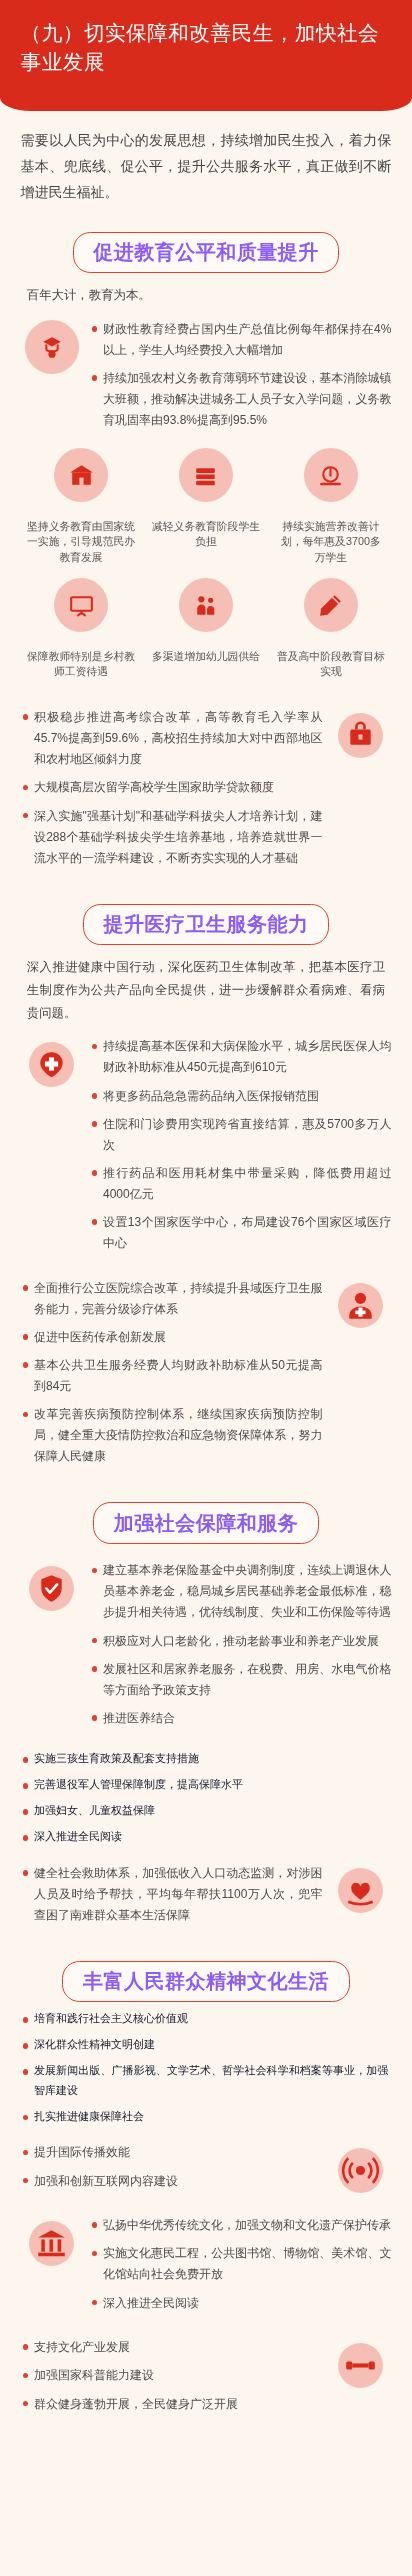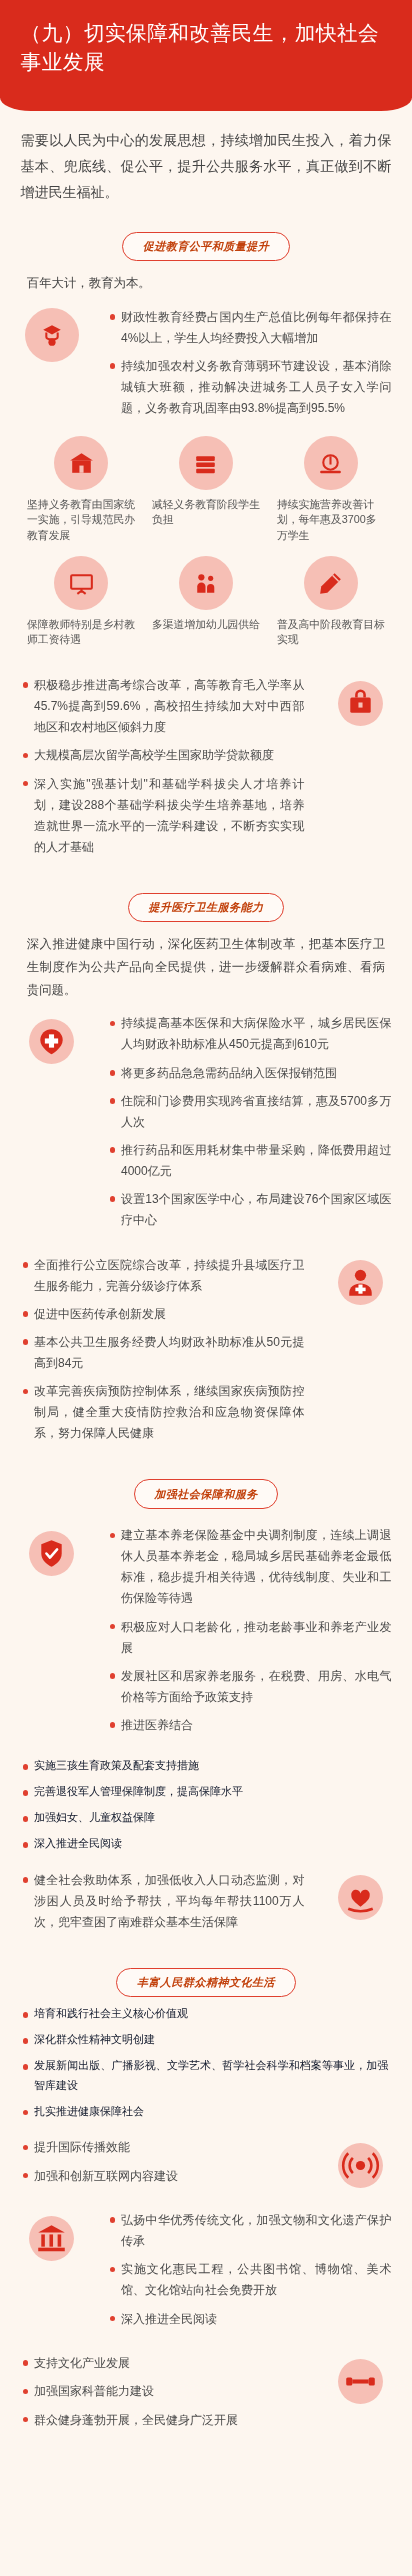--- a/index.html
+++ b/index.html
@@ -51,35 +51,34 @@
   .section {
     padding: 5.2px 13.4px 0 13.4px;
   }
   .pill-wrap {
     display: flex;
     justify-content: center;
     margin: 15.5px 0 7.2px 0;
   }
   .pill {
     border: 1.5px solid #e0402f;
-    color: #c2410c;
+    color: #8b5cf6;
     background: #fffaf6;
     border-radius: 17.5px;
-    font-size: 11px;
+    font-size: 20px;
     font-weight: bold;
     padding: 6.2px 19.6px;
     letter-spacing: 0.5px;
     text-align: center;
-    font-style: italic;
   }
   
   .row {
     display: flex;
     align-items: flex-start;
-    gap: 25px;
+    gap: 7px;
     padding: 7.2px 7.2px;
   }
   .row.rev { flex-direction: row-reverse; }
   .icon-box {
     flex: 0 0 62px;
     width: 62px;
     display: flex;
     flex-direction: column;
     align-items: center;
     justify-content: flex-start;
@@ -91,23 +90,23 @@
     background: #f6bfb5;
     display: flex; align-items: center; justify-content: center;
   }
   .icon-plain {
     width: 54px; height: 54px;
     display: flex; align-items: center; justify-content: center;
   }
   .icon-cap {
     font-size: 10.3px;
     color: #555;
-    text-align: left;
+    text-align: center;
     line-height: 1.4;
-    margin-top: 7px;
+    margin-top: 17px;
     width: 77px;
   }
   .bullets {
     flex: 1 1 auto;
     padding-top: 2.1px;
   }
   .bullet {
     position: relative;
     padding-left: 13.4px;
     font-size: 12px;

